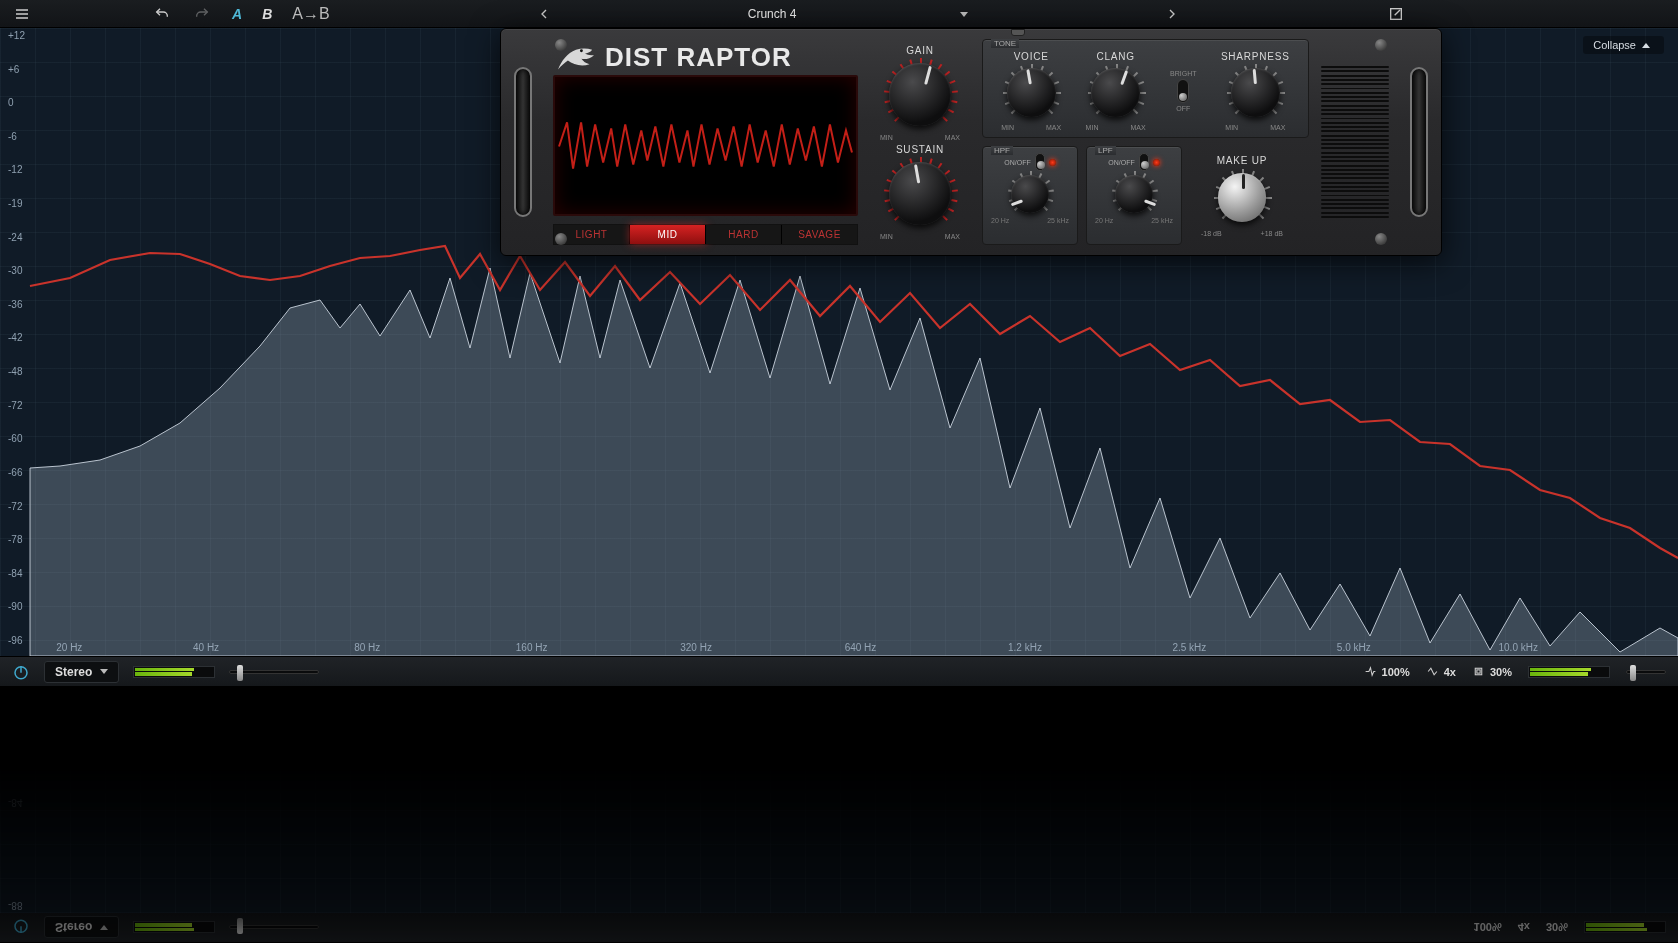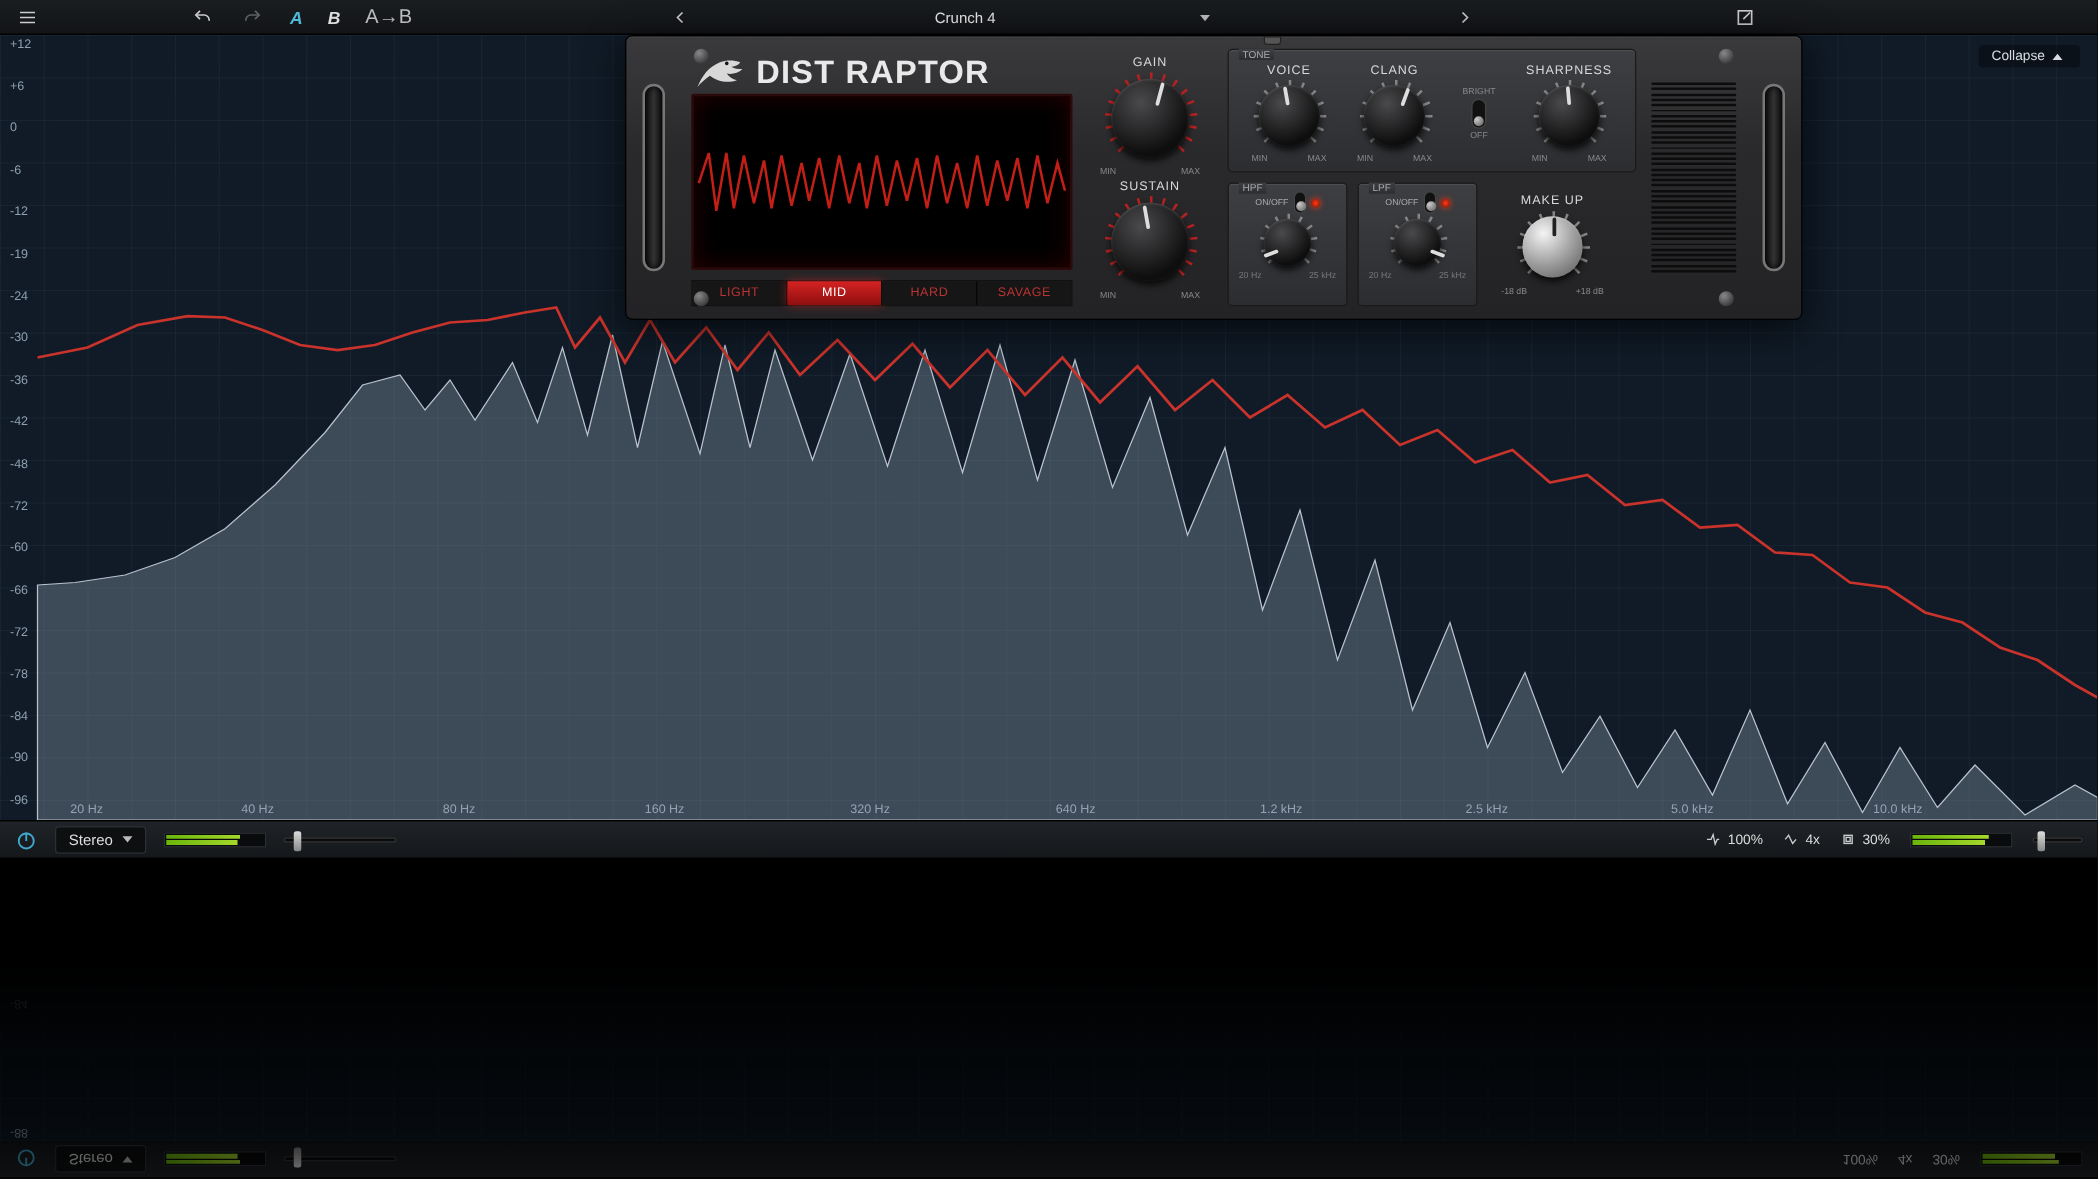--- a/index.html
+++ b/index.html
@@ -143,21 +143,21 @@
   box-shadow:0 0 5px #ff3a1a;}
 .filter-range{display:flex;justify-content:space-between;width:78px;font-size:7px;color:#777;}
 .makeup{ flex:0 0 104px; display:flex; flex-direction:column; align-items:center; justify-content:center; gap:3px;}
 .silver .knob-face{ background:radial-gradient(circle at 35% 28%,#f4f4f4,#9a9a9a 55%,#555);}
 .vents{ width:68px; display:flex; flex-direction:column; justify-content:center; gap:0; padding:26px 0;}
 .vents div{height:2px;background:#0c0c0c;margin:1.2px 0;border-radius:1px;}
 
 
 .bottom-bar{ height:30px; background:linear-gradient(#202327,#15181b);
   display:flex; align-items:center; padding:0 12px; gap:14px;
-  border-top:1px solid #000; font-size:12px;}
+  border-top:1px solid #000; font-size:12px;font-weight:bold;}
 .power{ width:18px;height:18px;cursor:pointer;}
 .power svg{width:18px;height:18px;}
 .stereo-sel{ display:flex;align-items:center;gap:8px;color:#ddd;cursor:pointer;
   background:#0d0f11;border:1px solid #2c3034;border-radius:3px;padding:3px 10px;}
 .stereo-sel:after{content:"";width:0;height:0;border-left:4px solid transparent;
   border-right:4px solid transparent;border-top:5px solid #bbb;}
 .meter{ width:82px;height:12px;background:#0a0b0c;border:1px solid #2c3034;
   display:flex;flex-direction:column;gap:1px;padding:1px;}
 .meter-bar{flex:1;background:linear-gradient(90deg,#6ab50d,#a5d82b);width:75%;}
 .fader-track{width:90px;height:4px;background:#0a0b0c;border:1px solid #333;

